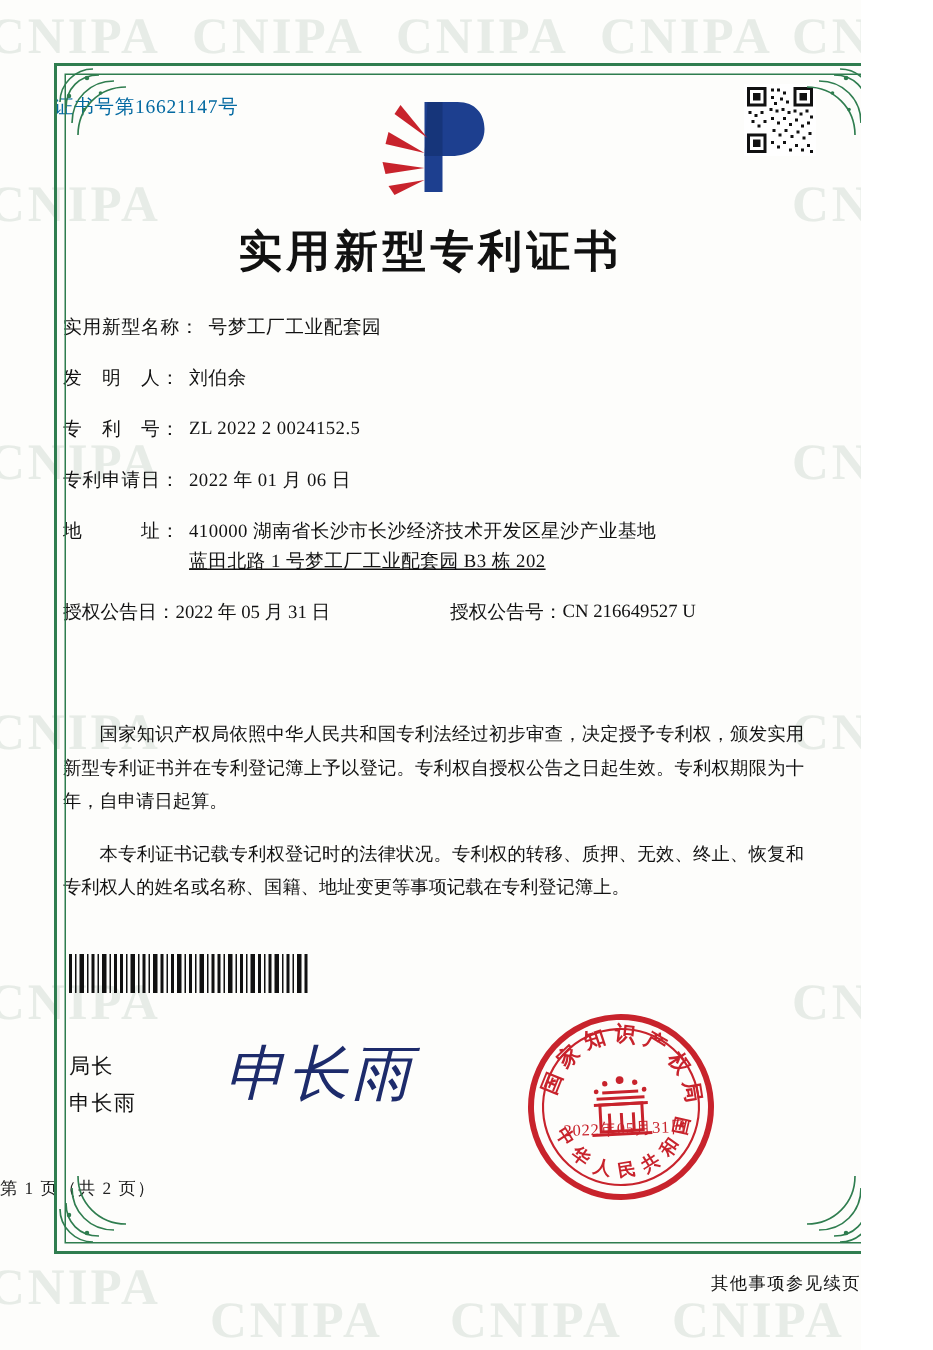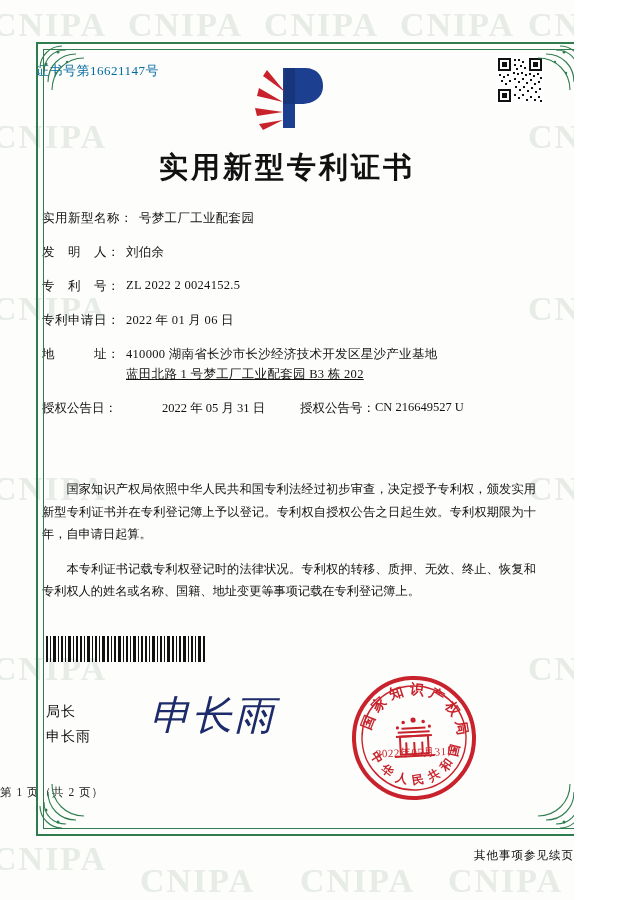--- a/index.html
+++ b/index.html
@@ -127,21 +127,21 @@
     margin-left: 6px;
     letter-spacing: .3px;
   }
   .row .val .l2 { display: block; margin-top: 3px; text-decoration: underline; }
 
   .row-split {
     display: flex;
     margin-bottom: 14px;
   }
   .row-split .half { display:flex; }
-  .row-split .half:first-child { width: 258px; gap: 45px; }
+  .row-split .half:first-child { width: 258px; }
 
   .paras {
     position: absolute;
     left: 42px;
     right: 38px;
     top: 478px;
     font-size: 12.2px;
     line-height: 1.85;
     color: #121212;
     text-align: justify;

